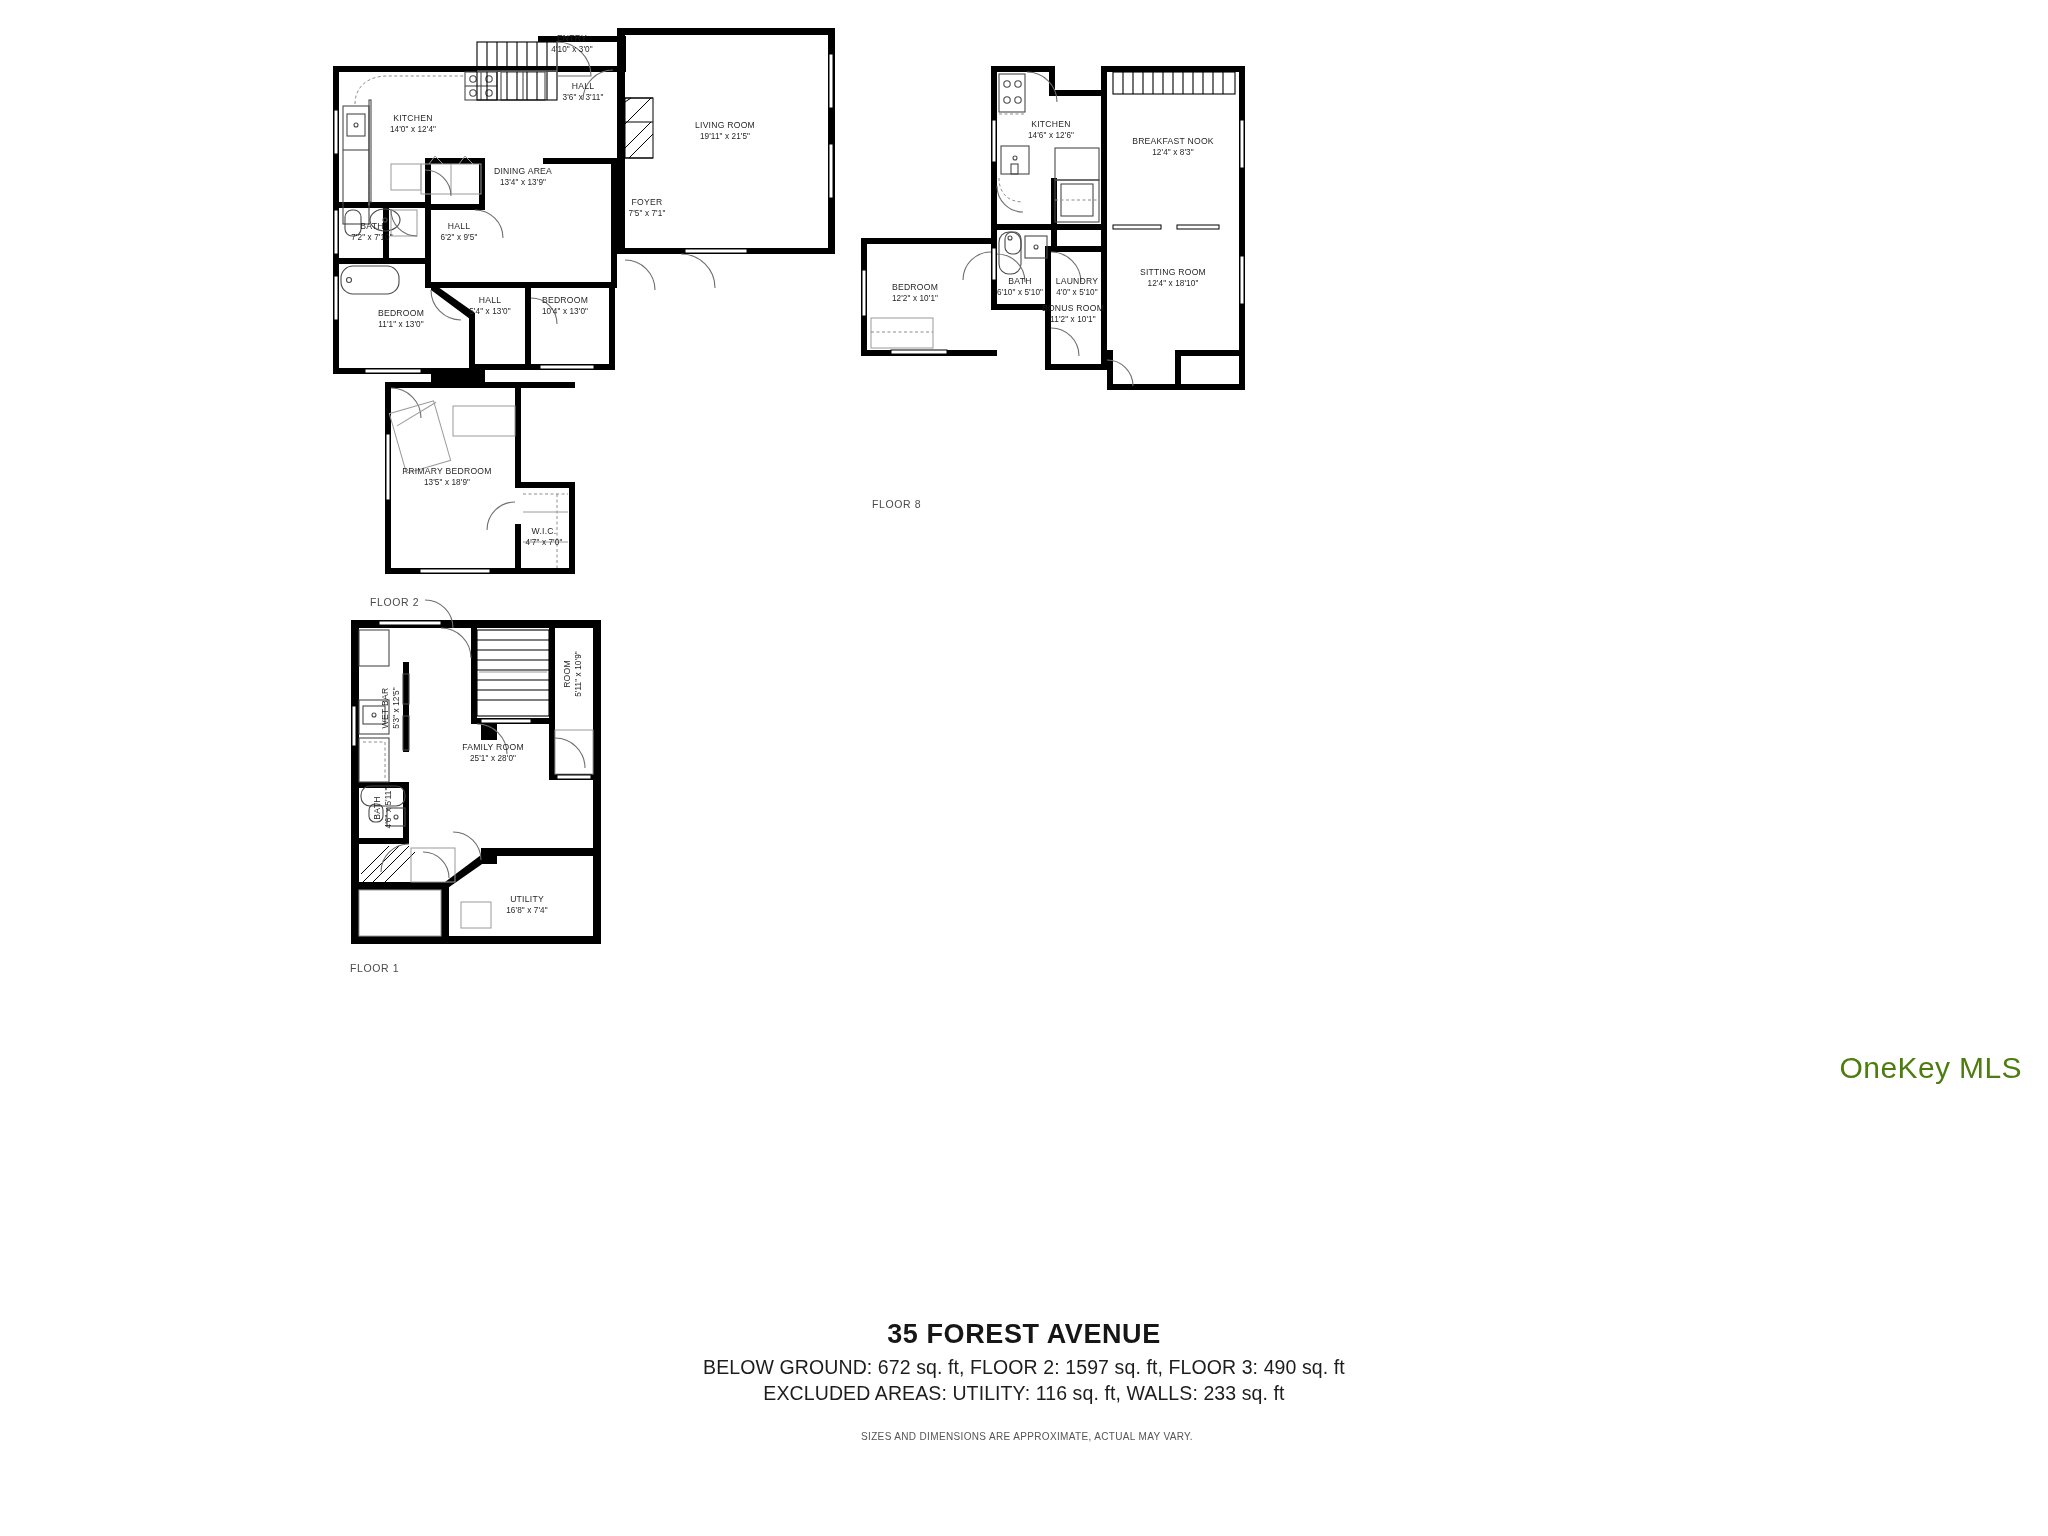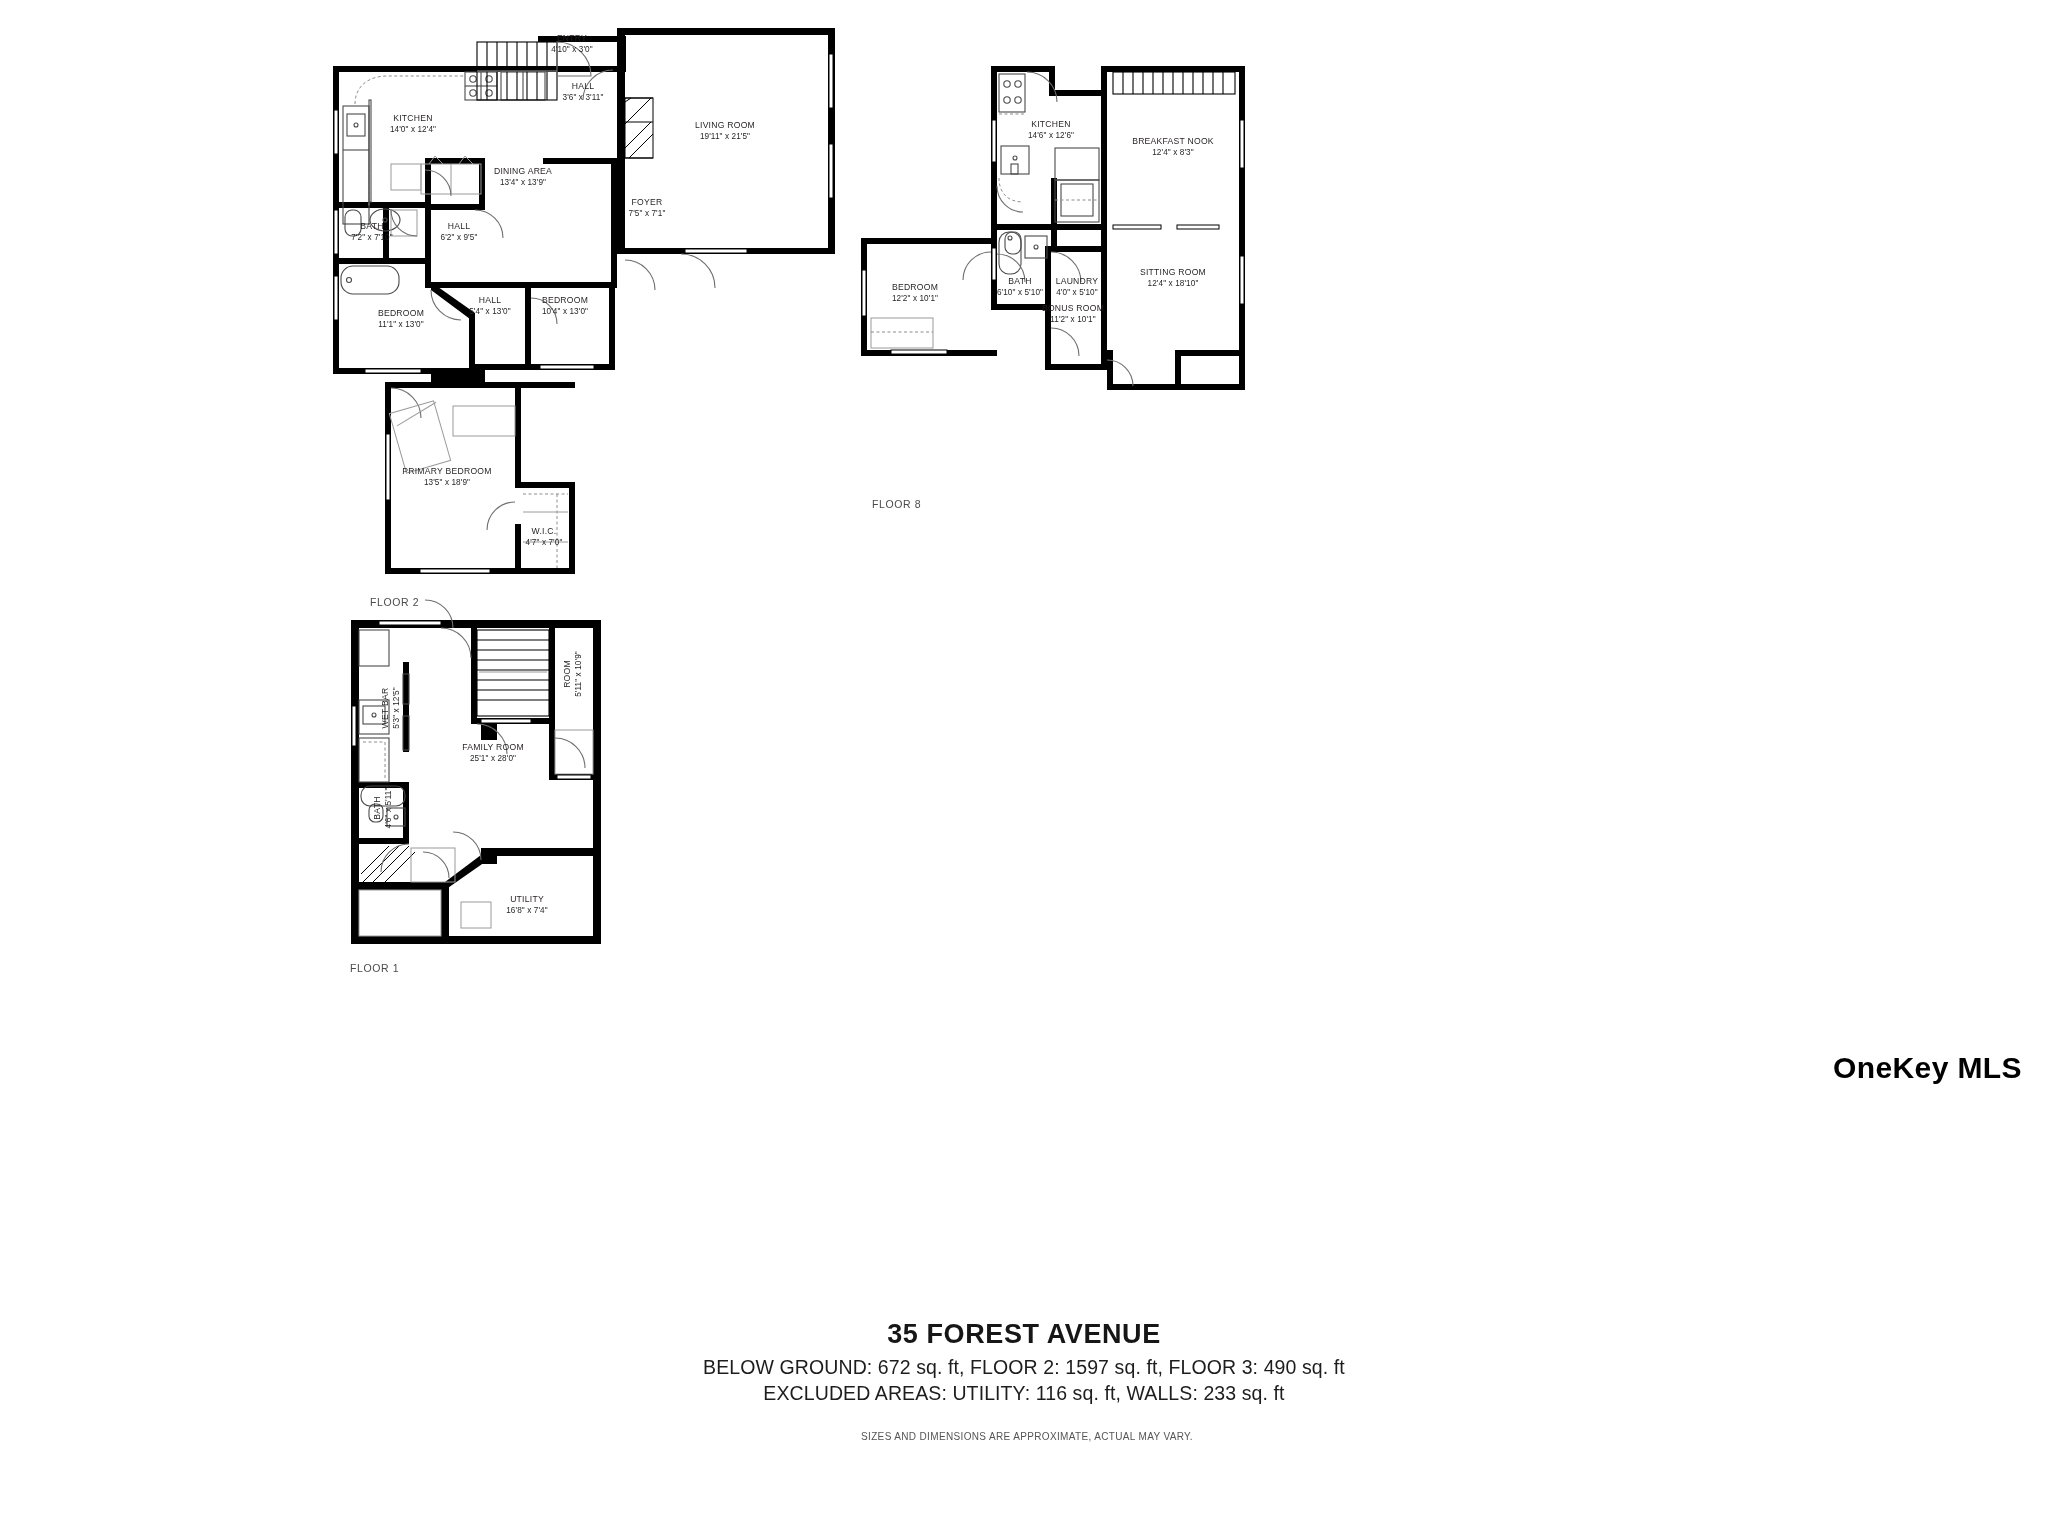--- a/index.html
+++ b/index.html
@@ -103,23 +103,22 @@
     color: #555555;
     padding-left: 6px;
   }
 
   #watermark {
     position: absolute;
     right: 26px;
     bottom: 14px;
     font-size: 30px;
     letter-spacing: 0.4px;
-    color: #000000;
+    color: #4d7c0f;
     white-space: nowrap;
-    font-weight: bold;
   }
 </style>
 </head>
 <body>
 
 <div id="sheet">
 
   <svg class="plan" id="svg-floor2" style="left:325px; top:14px;" width="520" height="580" viewBox="0 0 520 580">
 
     <g>

